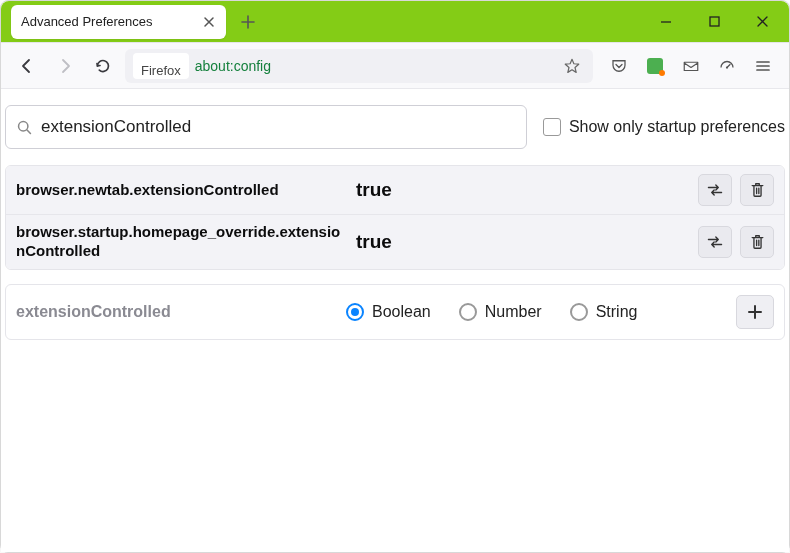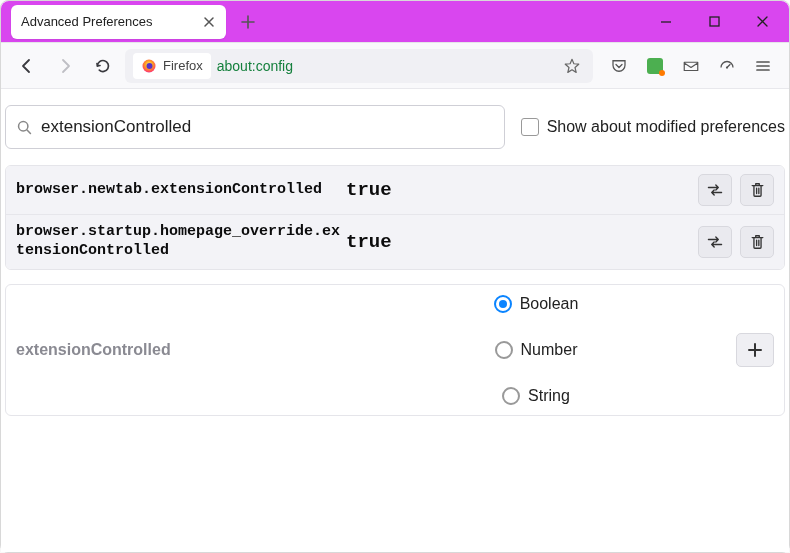--- a/index.html
+++ b/index.html
@@ -17,21 +17,21 @@
     border: 1px solid #d8d8d8;
     border-radius: 8px;
     display: flex;
     flex-direction: column;
     background: #fff;
     box-shadow: 0 4px 18px rgba(0,0,0,0.08);
   }
   
   .titlebar {
     height: 42px;
-    background: #d946ef;
+    background: #84cc16;
     display: flex;
     align-items: center;
     border-bottom: 1px solid #e5e5e9;
     border-radius: 8px 8px 0 0;
     position: relative;
   }
   .tab {
     display: flex;
     align-items: center;
     height: 34px;
@@ -93,20 +93,21 @@
     align-items:center;
     padding:0 8px;
     gap:6px;
   }
   .identity {
     display:flex; align-items:center; gap:6px;
     background:#fff;
     border-radius:4px;
     padding:4px 8px;
     height:26px;
+    flex-direction:column;
   }
   .ff-logo { width:16px; height:16px; }
   .identity-text { font-size:13px; color:#444; }
   .url-text { font-size:14px; color:#15803d; }
   .urlbar-spacer { flex:1; }
   .star-btn { width:26px; height:26px; display:flex; align-items:center; justify-content:center; color:#666; cursor:pointer;}
   .toolbar-icons { display:flex; align-items:center; gap:4px; margin-left:4px;}
   .tool-icon { width:32px; height:32px; display:flex; align-items:center; justify-content:center; color:#555; cursor:pointer;}
   .green-badge { width:16px; height:16px; background:#4caf50; border-radius:3px; position:relative;}
   .green-badge::after{content:""; position:absolute; right:-2px; bottom:-2px; width:6px; height:6px; background:#ff7a00; border-radius:50%;}
@@ -145,23 +146,23 @@
     width:18px; height:18px; border:1.5px solid #999; border-radius:3px; background:#fff;
   }
   
   .pref-list { border:1px solid #e5e5ea; border-radius:6px; overflow:hidden; margin-bottom:14px;}
   .pref-row {
     display:grid;
     grid-template-columns: 330px 1fr auto;
     align-items:center;
     min-height:44px;
     padding:8px 10px;
+    gap:10px;
     background:#f3f3f7;
     border-bottom:1px solid #e6e6eb;
-    font-family:Liberation Mono, monospace;
   }
   .pref-row:last-child { border-bottom:none;}
   .pref-name { font-size:15px; font-weight:700; color:#0c0c0d; word-break:break-word; line-height:1.25;}
   .pref-val { font-size:19px; font-weight:700; color:#0c0c0d;}
   .row-actions { display:flex; gap:8px; }
   .action-btn {
     width:34px; height:32px;
     background:#eaeaef;
     border:1px solid #d8d8de;
     border-radius:5px;
@@ -173,21 +174,21 @@
   .new-pref {
     border:1px solid #e5e5ea;
     border-radius:6px;
     display:grid;
     grid-template-columns: 320px 1fr auto;
     align-items:center;
     padding:10px 10px;
     gap:10px;
   }
   .new-name { font-size:16px; font-weight:700; color:#8a8a92;}
-  .type-radios { display:flex; gap:28px; align-items:center;flex-direction:column;}
+  .type-radios { display:flex; gap:28px; align-items:center;}
   .radio { display:flex; align-items:center; gap:8px; cursor:pointer;}
   .radio-circle {
     width:18px; height:18px; border:2px solid #999; border-radius:50%; position:relative;
   }
   .radio.selected .radio-circle { border-color:#0a84ff; }
   .radio.selected .radio-circle::after{
     content:""; position:absolute; left:3px; top:3px; width:8px; height:8px; background:#0a84ff; border-radius:50%;
   }
   .radio-label { font-size:16px; color:#222;}
   .add-btn {
@@ -317,21 +318,21 @@
         <span>
           <svg width="17" height="17" viewBox="0 0 20 20">
               <circle cx="8.5" cy="8.5" r="5.5" fill="none" stroke="#888" stroke-width="1.8"></circle>
               <path d="M13 13 L17 17" stroke="#888" stroke-width="1.8" stroke-linecap="round"></path>
             </svg>
         </span>
         <input class="search-input" value="extensionControlled" style="">
       </div>
       <label class="checkbox-row">
         <span class="checkbox"></span>
-        <span>Show about modified preferences</span>
+        <span>Show only startup preferences</span>
       </label>
     </div>
 
     <div class="pref-list">
       <div class="pref-row">
         <div class="pref-name">browser.newtab.extensionControlled</div>
         <div class="pref-val">true</div>
         <div class="row-actions">
           <div class="action-btn">
             <svg width="18" height="14" viewBox="0 0 22 16">

